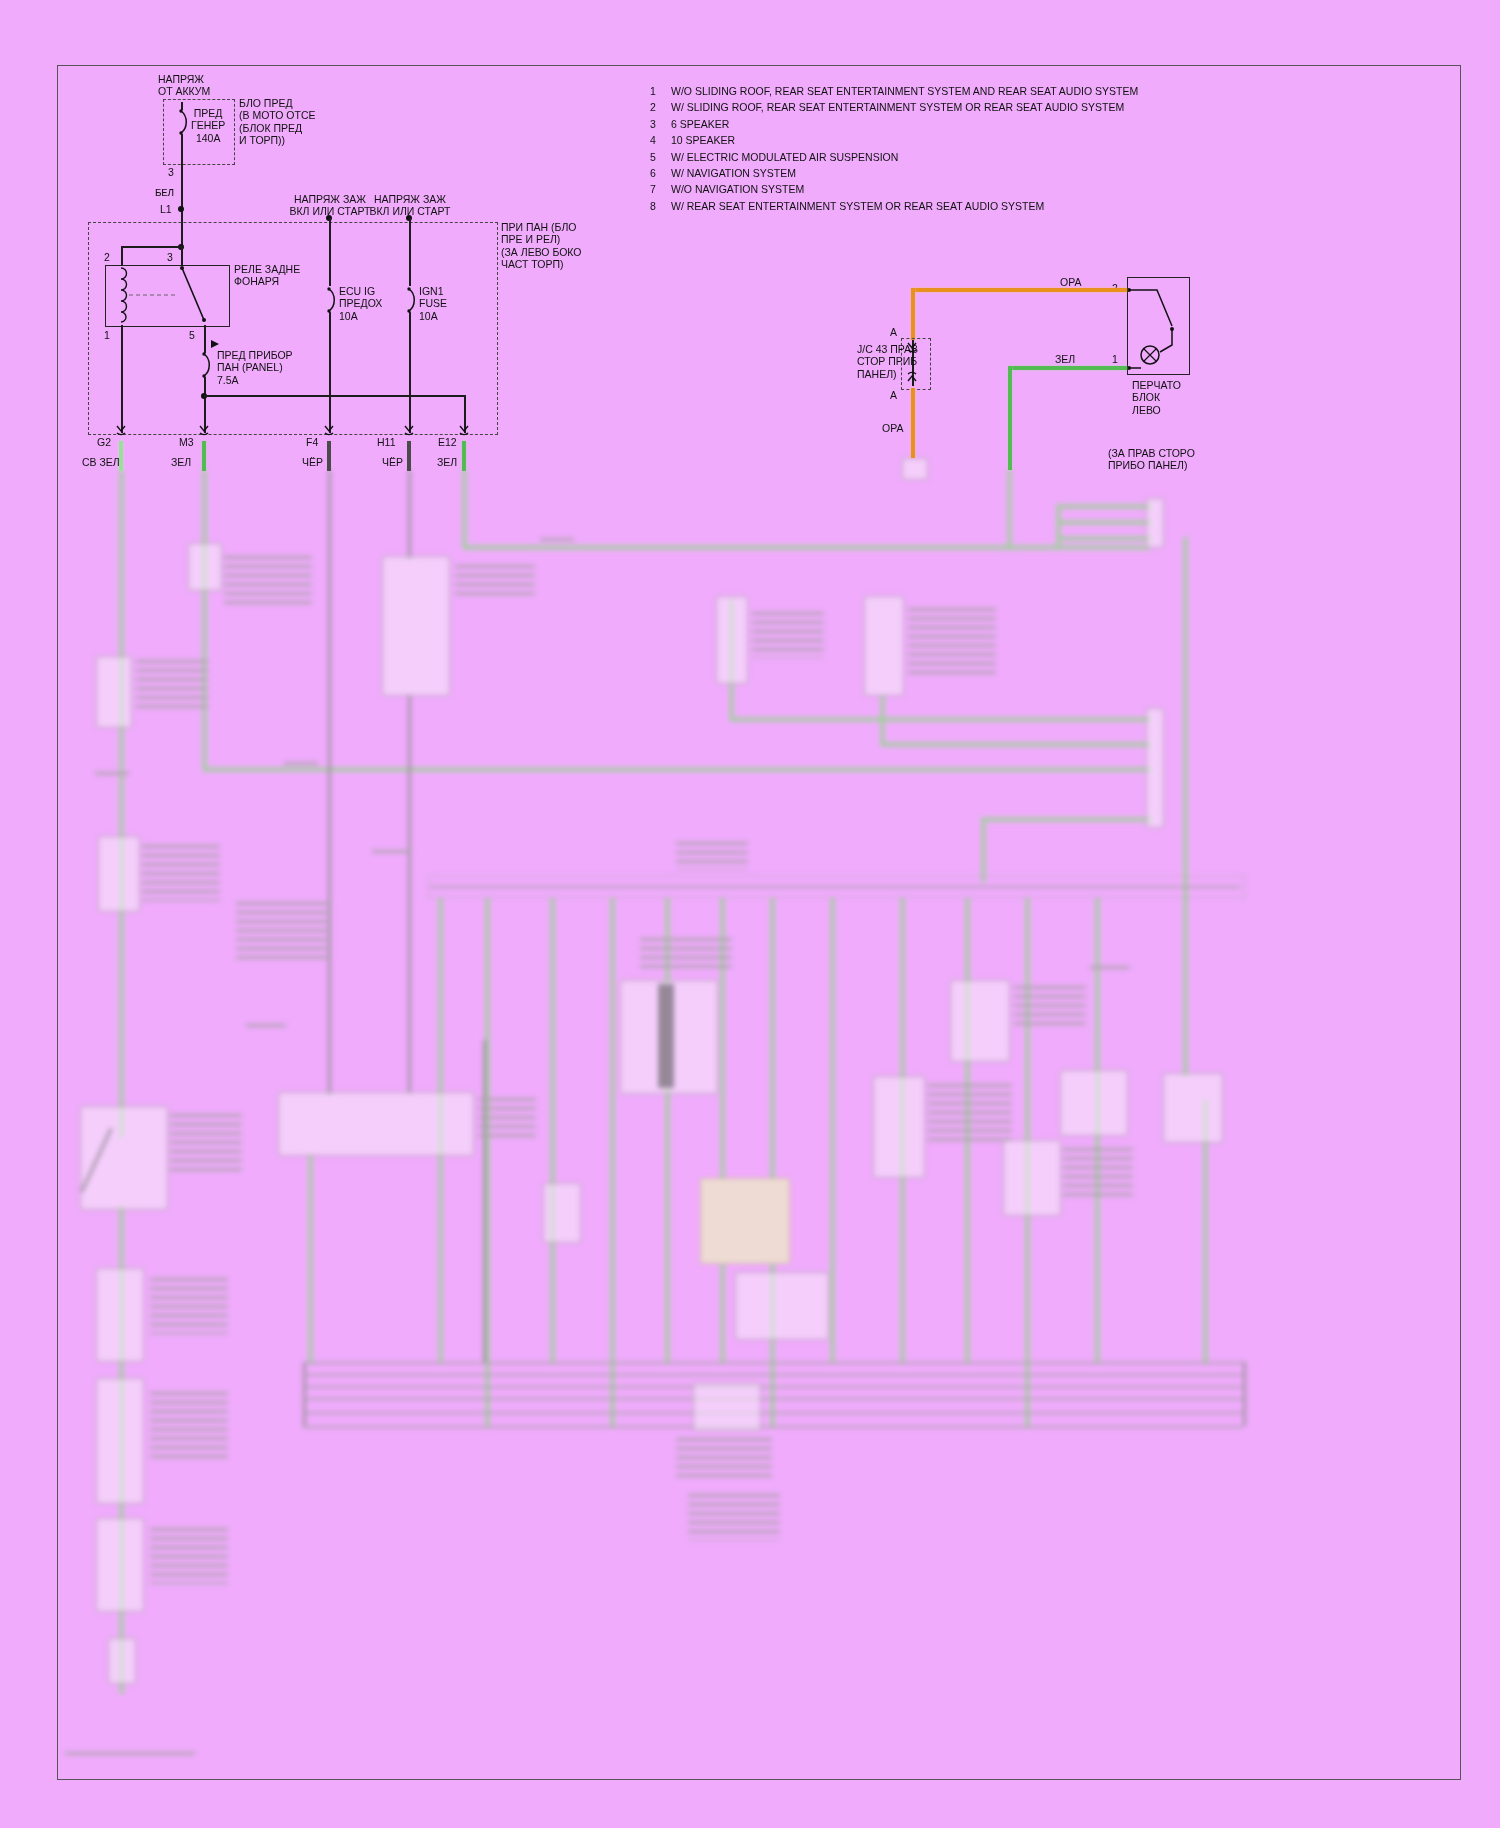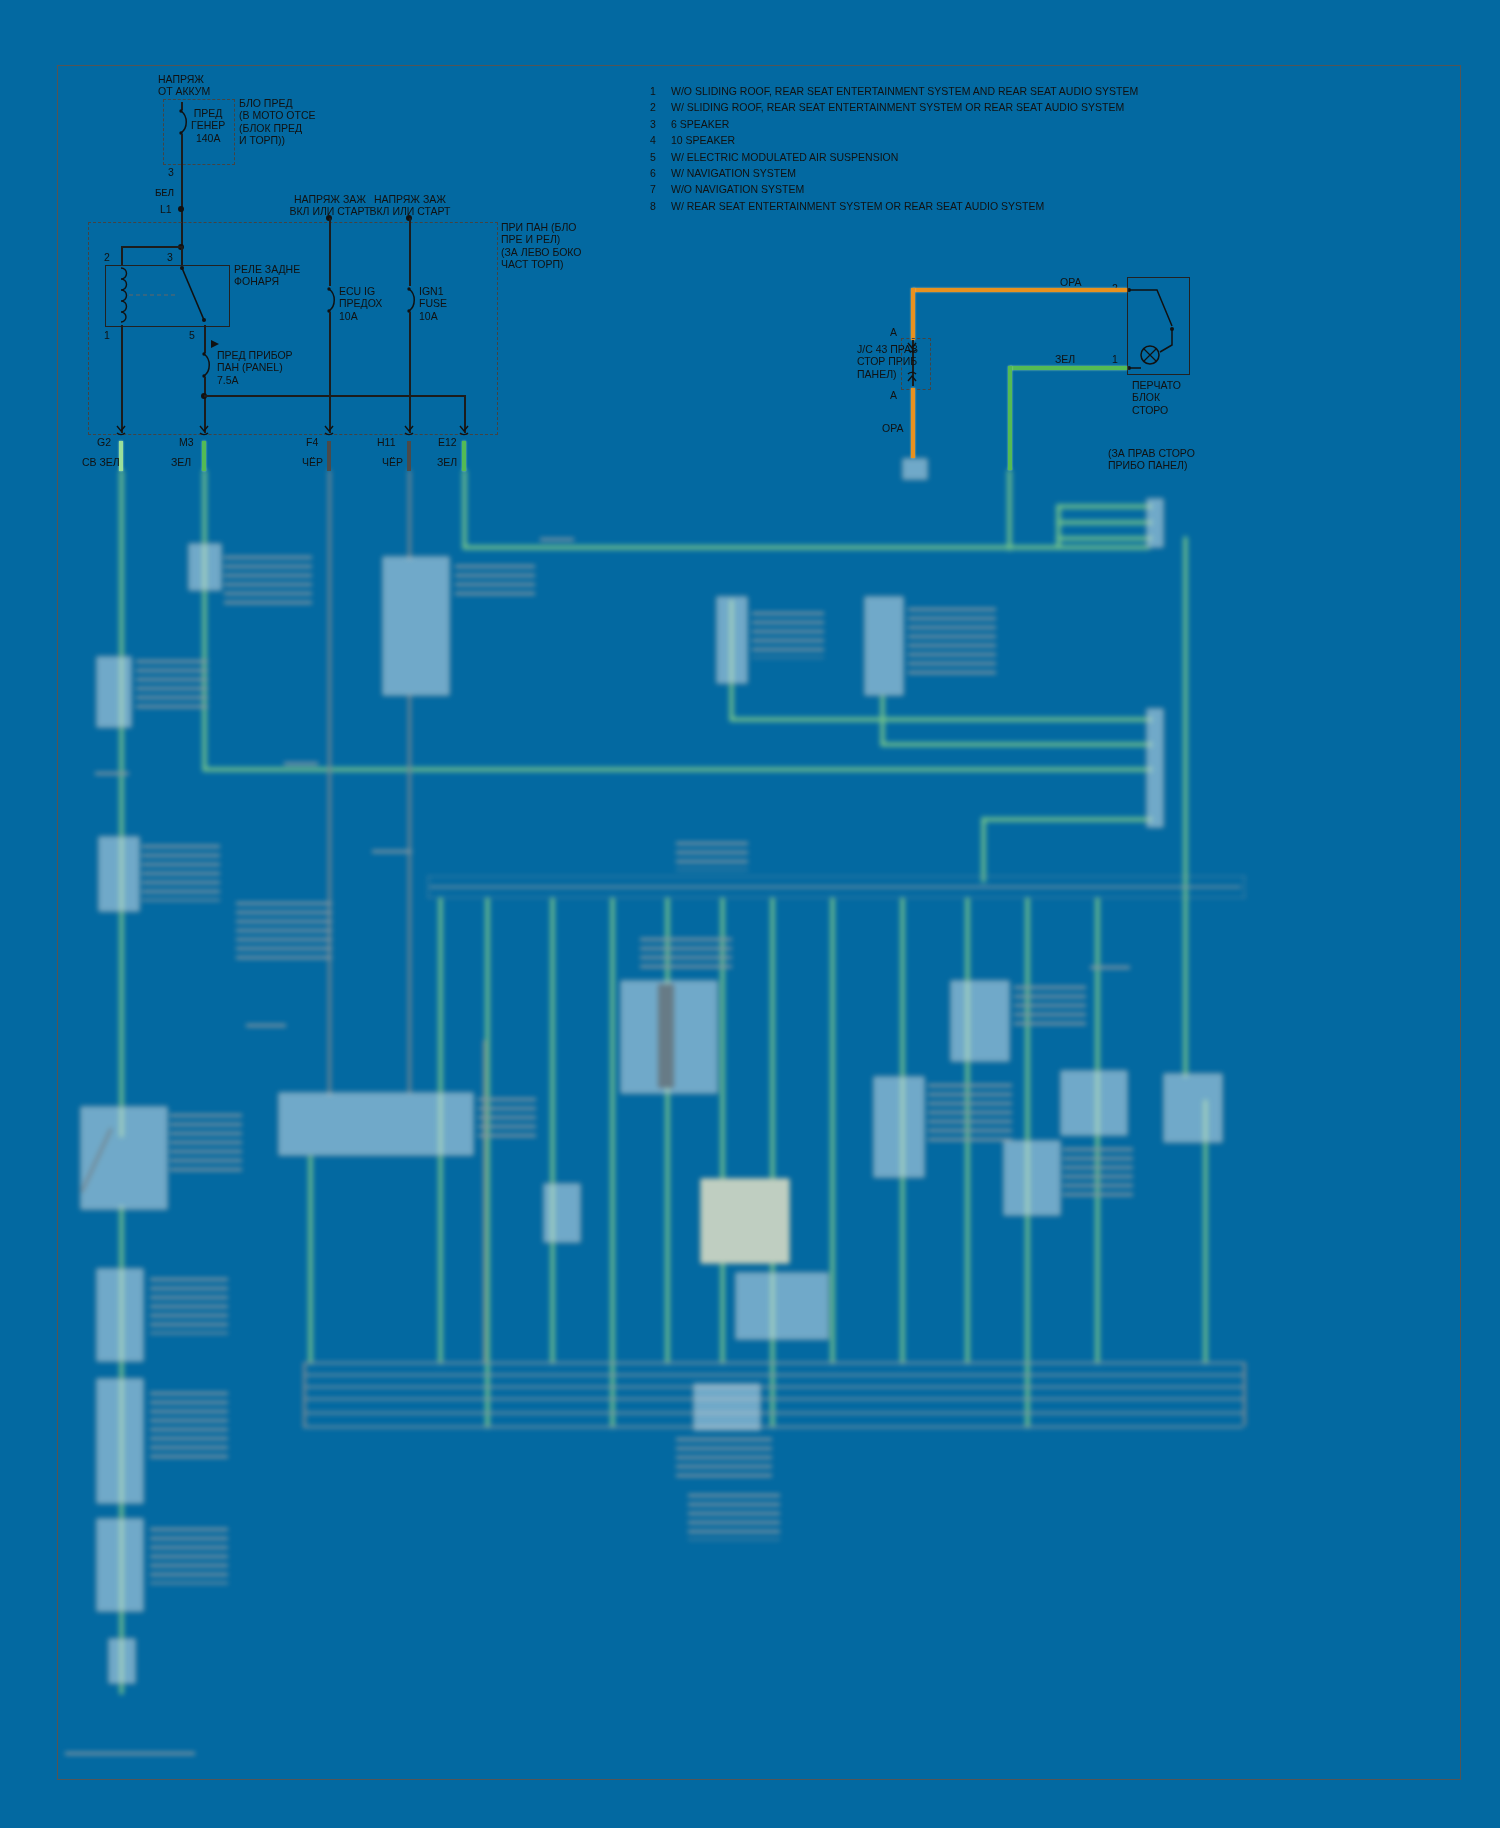--- a/index.html
+++ b/index.html
@@ -1,17 +1,17 @@
 <!DOCTYPE html>
 <html><head>
 <meta charset="utf-8">
 <title>Wiring Diagram</title>
 <style>
   html,body{margin:0;padding:0;background:#fff;}
-  .canvas{position:relative;width:1500px;height:1828px;background:#0369a1;overflow:hidden;
+  .canvas{position:relative;width:1500px;height:1828px;background:#f0abfc;overflow:hidden;
           font-family:"Liberation Sans",sans-serif;}
   .t{position:absolute;font-size:10.5px;line-height:1.18;color:#111;white-space:pre-line;}
   .tc{text-align:center;}
   .hl{position:absolute;height:1.6px;background:#1c1c1c;}
   .vl{position:absolute;width:1.6px;background:#1c1c1c;}
   .dot{position:absolute;width:6px;height:6px;border-radius:50%;background:#111;}
   .dash{position:absolute;border:1.2px dashed #444;}
   .solid{position:absolute;border:1.6px solid #222;}
   .sym{position:absolute;}
   .arrow-r{position:absolute;width:0;height:0;border-top:4px solid transparent;
@@ -308,21 +308,21 @@
     <circle cx="23" cy="78" r="9" fill="none" stroke="#111" stroke-width="1.5"></circle>
     <path d="M17 72 L29 84 M29 72 L17 84" stroke="#111" stroke-width="1.2"></path>
     <path d="M0 91 H14" fill="none" stroke="#111" stroke-width="1.5"></path>
     <circle cx="2" cy="13" r="2" fill="#111"></circle>
       <circle cx="2" cy="91" r="2" fill="#111"></circle>
   </svg>
   <div class="t" style="left:1112px;top:282px;">2</div>
   <div class="t" style="left:1112px;top:353px;">1</div>
   <div class="t" style="left:1132px;top:379px;">ПЕРЧАТО
 БЛОК
-СТОРО</div>
+ЛЕВО</div>
 
   <div class="ow-h" style="left:913px;top:288px;width:214px;"></div>
   <div class="t" style="left:1060px;top:276px;">ОРА</div>
   <div class="ow-v" style="left:911px;top:288px;height:52px;"></div>
 
   <div class="dash" style="left:901px;top:338px;width:28px;height:50px;"></div>
   <div class="vl" style="left:912px;top:340px;height:46px;"></div>
   <svg class="sym" style="left:906px;top:342px;" width="12" height="14" viewBox="0 0 12 14">
     <path d="M2 1 L6 6 L10 1" fill="none" stroke="#111" stroke-width="1.4"></path>
       <path d="M2 8 A5 4 0 0 0 10 8" fill="none" stroke="#111" stroke-width="1.4"></path>

